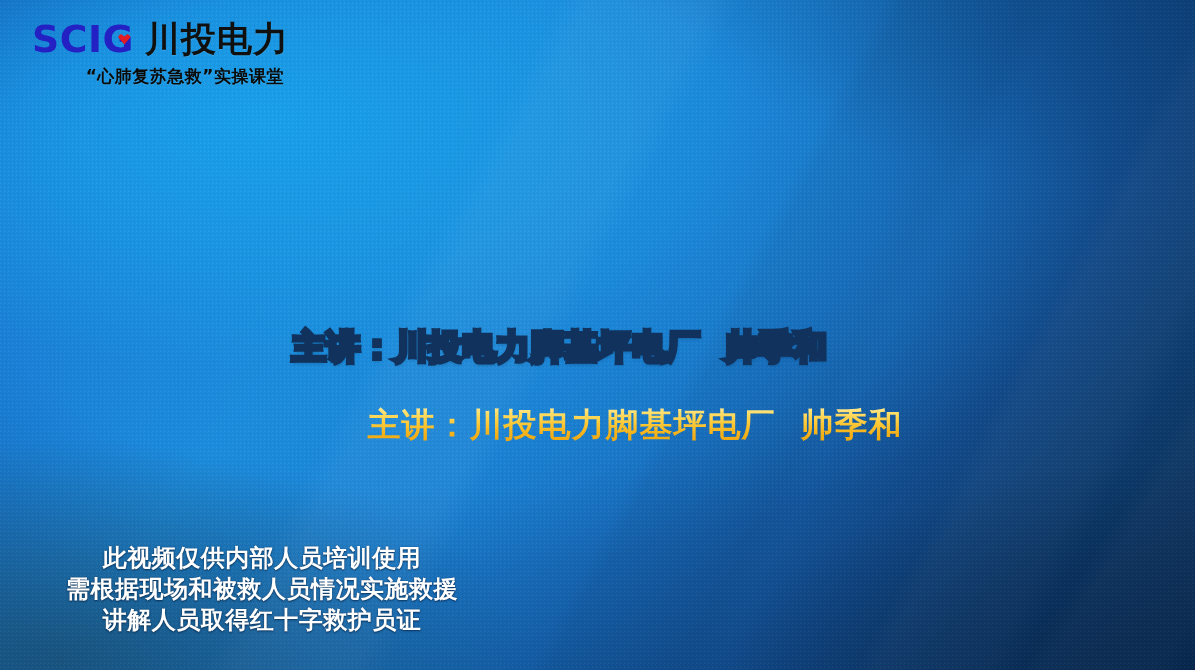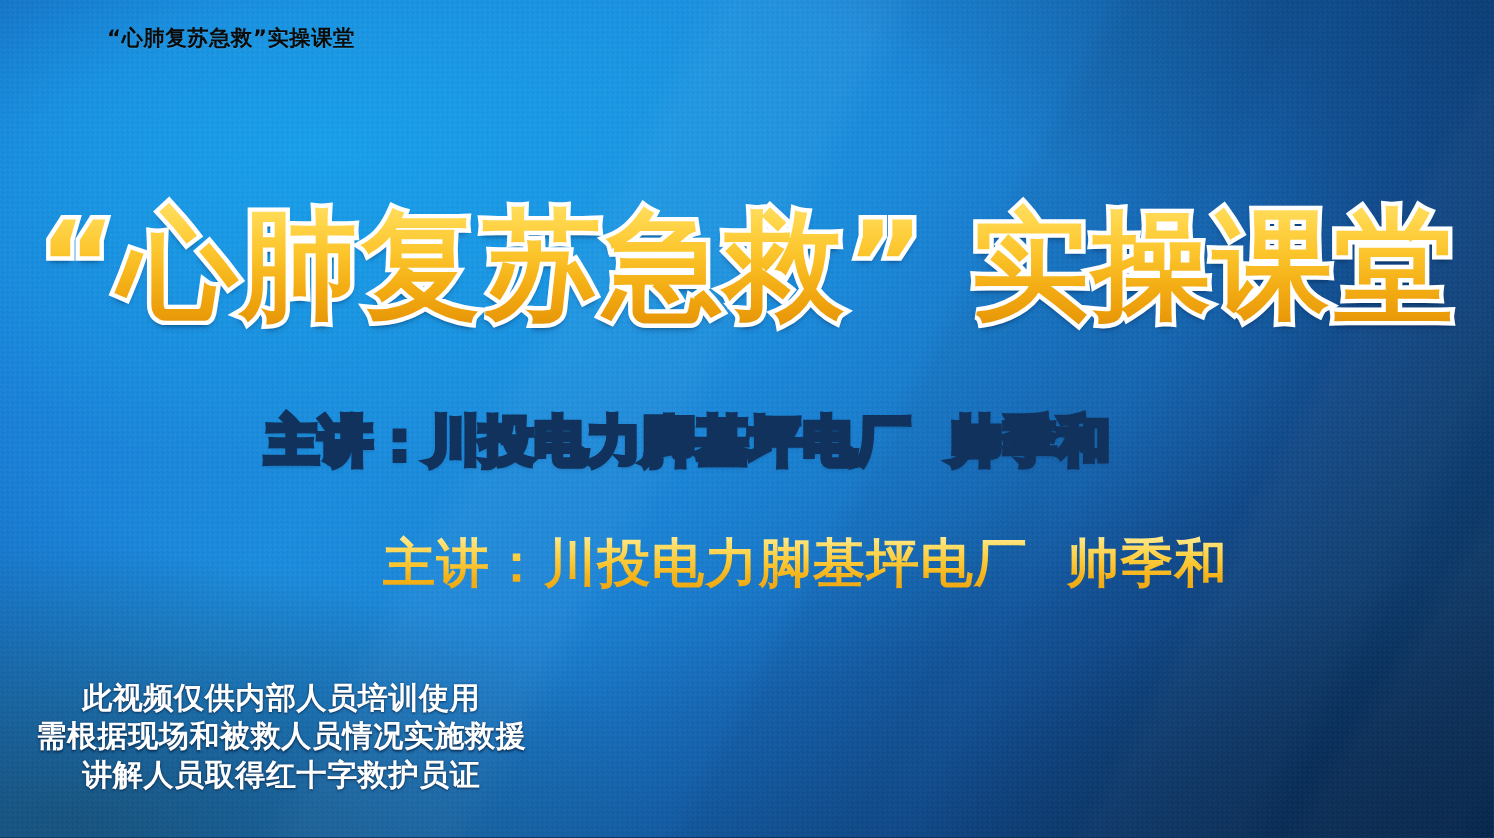--- a/index.html
+++ b/index.html
@@ -204,21 +204,21 @@
     left: 0; right: 0;
     top: 325px;
     text-align: center;
     z-index: 5;
   }
   .speaker {
     display: inline-block;
     position: relative;
     font-family: "DejaVu Sans", sans-serif;
     font-weight: bold;
-    font-size: 42px;
+    font-size: 33px;
     letter-spacing: 1px;
     white-space: pre;
   }
   .speaker .s-stroke {
     position: absolute;
     left: 0; top: 0;
     color: #10325c;
     -webkit-text-stroke: 5px #10325c;
     text-stroke: 5px #10325c;
     text-shadow: 0 2px 4px rgba(0,20,50,0.5);
@@ -240,20 +240,21 @@
   }
 
   
   .notes {
     position: absolute;
     left: 0;
     top: 543px;
     width: 450px;
     text-align: center;
     z-index: 5;
+    padding-left: 37px;
   }
   .note-line {
     font-family: "DejaVu Sans", sans-serif;
     font-weight: bold;
     font-size: 24px;
     line-height: 31px;
     color: #ffffff;
     letter-spacing: 0.5px;
     text-shadow:
       0 1px 2px rgba(0,25,55,0.65),
@@ -266,29 +267,32 @@
 <div id="slide">
 
   <div class="bg-base"></div>
   <div class="bg-lowerleft"></div>
   <div class="bg-streaks"></div>
   <div class="bg-streaks2"></div>
   <div class="bg-texture"></div>
   <div class="bg-vignette"></div>
 
   <div class="logo-block">
+    <div class="logo-row">
+      <div class="logo-scig">
+        <span>SCIG</span>
+        <svg class="logo-heart" viewBox="0 0 32 30">
+          <path d="M16 29 L1.5 11 Q0.5 9 2 7.5 L6 4 Q8 2.5 10 4 L16 8.5 L22 4 Q24 2.5 26 4 L30 7.5 Q31.5 9 30.5 11 Z" fill="#e21b22"></path>
+        </svg>
+      </div>
+      <div class="logo-cn">川投电力</div>
+    </div>
     <div class="logo-sub">“心肺复苏急救”实操课堂</div>
   </div>
 
-  <div class="title-wrap">
-    <div class="title">
-      <span class="t-stroke">“心肺复苏急救” 实操课堂</span>
-      <span class="t-fill">“心肺复苏急救” 实操课堂</span>
-    </div>
-  </div>
 
   <div class="speaker-wrap">
     <div class="speaker">
       <span class="s-stroke">主讲：川投电力脚基坪电厂  帅季和</span>
       <span class="s-fill">主讲：川投电力脚基坪电厂  帅季和</span>
     </div>
   </div>
 
   <div class="notes">
     <div class="note-line">此视频仅供内部人员培训使用</div>

